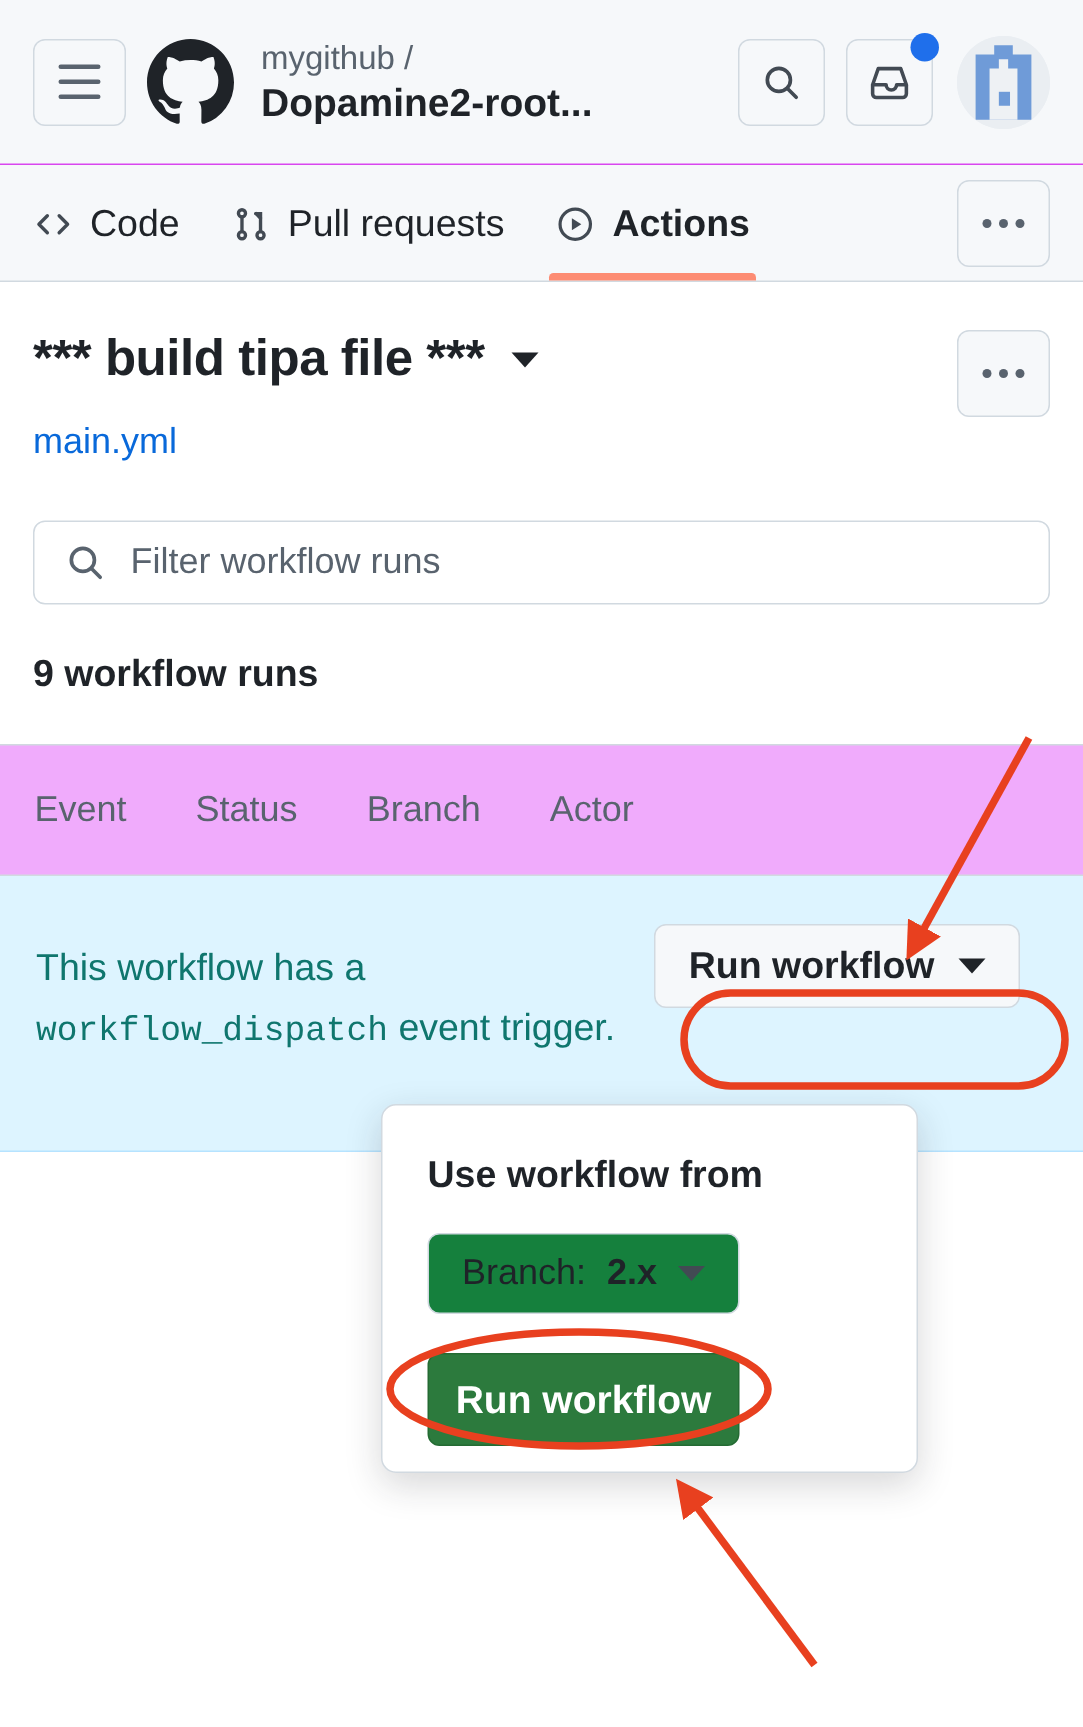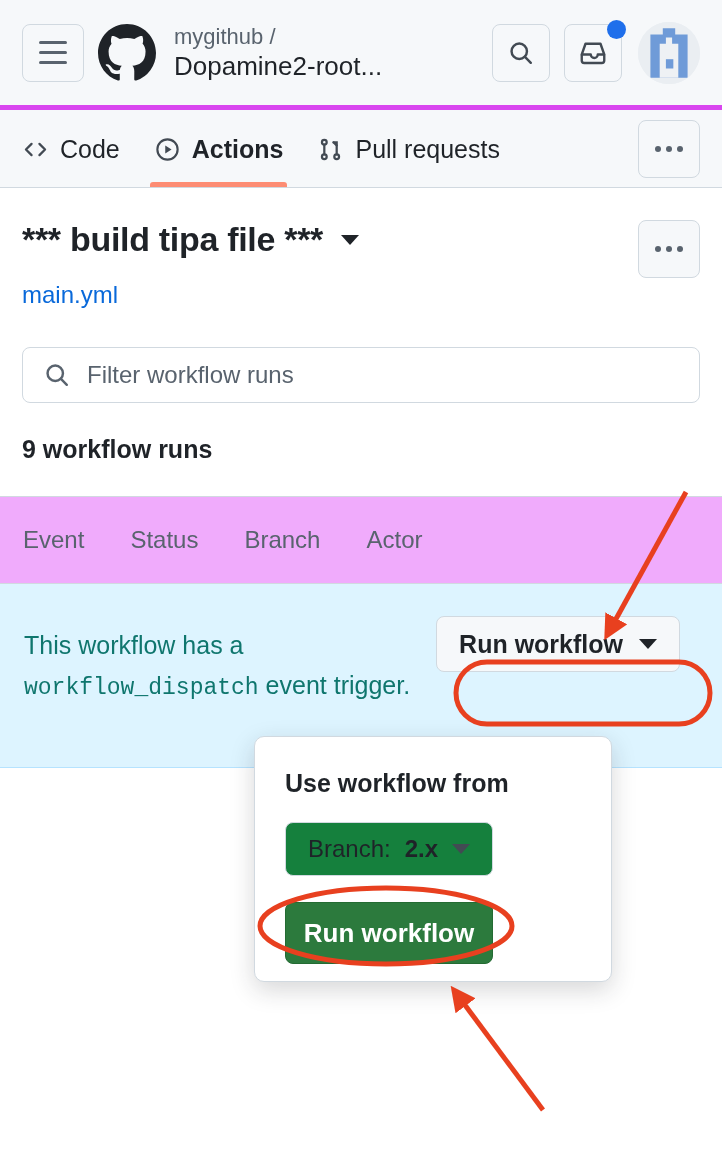--- a/index.html
+++ b/index.html
@@ -11,21 +11,21 @@
     font-family: "Liberation Sans", sans-serif;
     color: #1f2328;
     overflow: hidden;
     position: relative;
   }
 
   
   .app-header {
     height: 110px;
     background: #f6f8fa;
-    border-bottom: 5px solid #d946ef;
+    border-bottom: 1px solid #d946ef;
     display: flex;
     align-items: center;
     padding: 0 22px;
     gap: 14px;
     position: relative;
   }
 
   .hamburger-btn {
     width: 62px;
     height: 58px;
@@ -58,21 +58,21 @@
     margin-left: 4px;
   }
   .repo-owner {
     font-size: 22px;
     color: #59636e;
     line-height: 1.25;
     white-space: nowrap;
   }
   .repo-name {
     font-size: 26px;
-    font-weight: normal;
+    font-weight: bold;
     color: #1f2328;
     line-height: 1.25;
     white-space: nowrap;
     overflow: hidden;
   }
 
   .hdr-icon-btn {
     width: 58px;
     height: 58px;
     border: 1px solid #d1d9e0;
@@ -397,40 +397,40 @@
 <div class="nav-tabs">
 
   <div class="nav-tab">
     <svg width="27" height="27" viewBox="0 0 24 24" fill="none" stroke="#424a53" stroke-width="2" stroke-linecap="round" stroke-linejoin="round">
       <polyline points="8.5,7 3.5,12 8.5,17"></polyline>
         <polyline points="15.5,7 20.5,12 15.5,17"></polyline>
     </svg>
     <span>Code</span>
   </div>
 
-  <div class="nav-tab active">
-    <svg width="27" height="27" viewBox="0 0 24 24" fill="none" stroke="#424a53" stroke-width="1.9">
-      <circle cx="12" cy="12" r="9"></circle>
-        <path d="M10 8.4l5.6 3.6L10 15.6z" fill="#424a53" stroke="none"></path>
-    </svg>
-    <span>Actions</span>
-  </div>
-
   <div class="nav-tab">
     <svg width="27" height="27" viewBox="0 0 24 24" fill="none" stroke="#424a53" stroke-width="2" stroke-linecap="round">
       <circle cx="6.5" cy="5.5" r="2.1"></circle>
         <circle cx="6.5" cy="18.5" r="2.1"></circle>
         <circle cx="17.5" cy="18.5" r="2.1"></circle>
       <line x1="6.5" y1="7.6" x2="6.5" y2="16.4"></line>
       <path d="M17.5 16.4V8.5l-2.6-2.8"></path>
         <path d="M14.6 5.7h2.9v2.6"></path>
     </svg>
     <span>Pull requests</span>
   </div>
 
+  <div class="nav-tab active">
+    <svg width="27" height="27" viewBox="0 0 24 24" fill="none" stroke="#424a53" stroke-width="1.9">
+      <circle cx="12" cy="12" r="9"></circle>
+        <path d="M10 8.4l5.6 3.6L10 15.6z" fill="#424a53" stroke="none"></path>
+    </svg>
+    <span>Actions</span>
+  </div>
+
   <div class="nav-more-btn">
     <i></i>
     <i></i>
     <i></i>
   </div>
 </div>
 
 <div class="wf-head">
   <div class="wf-title-row">
     <div class="wf-title">*** build tipa file ***</div>

